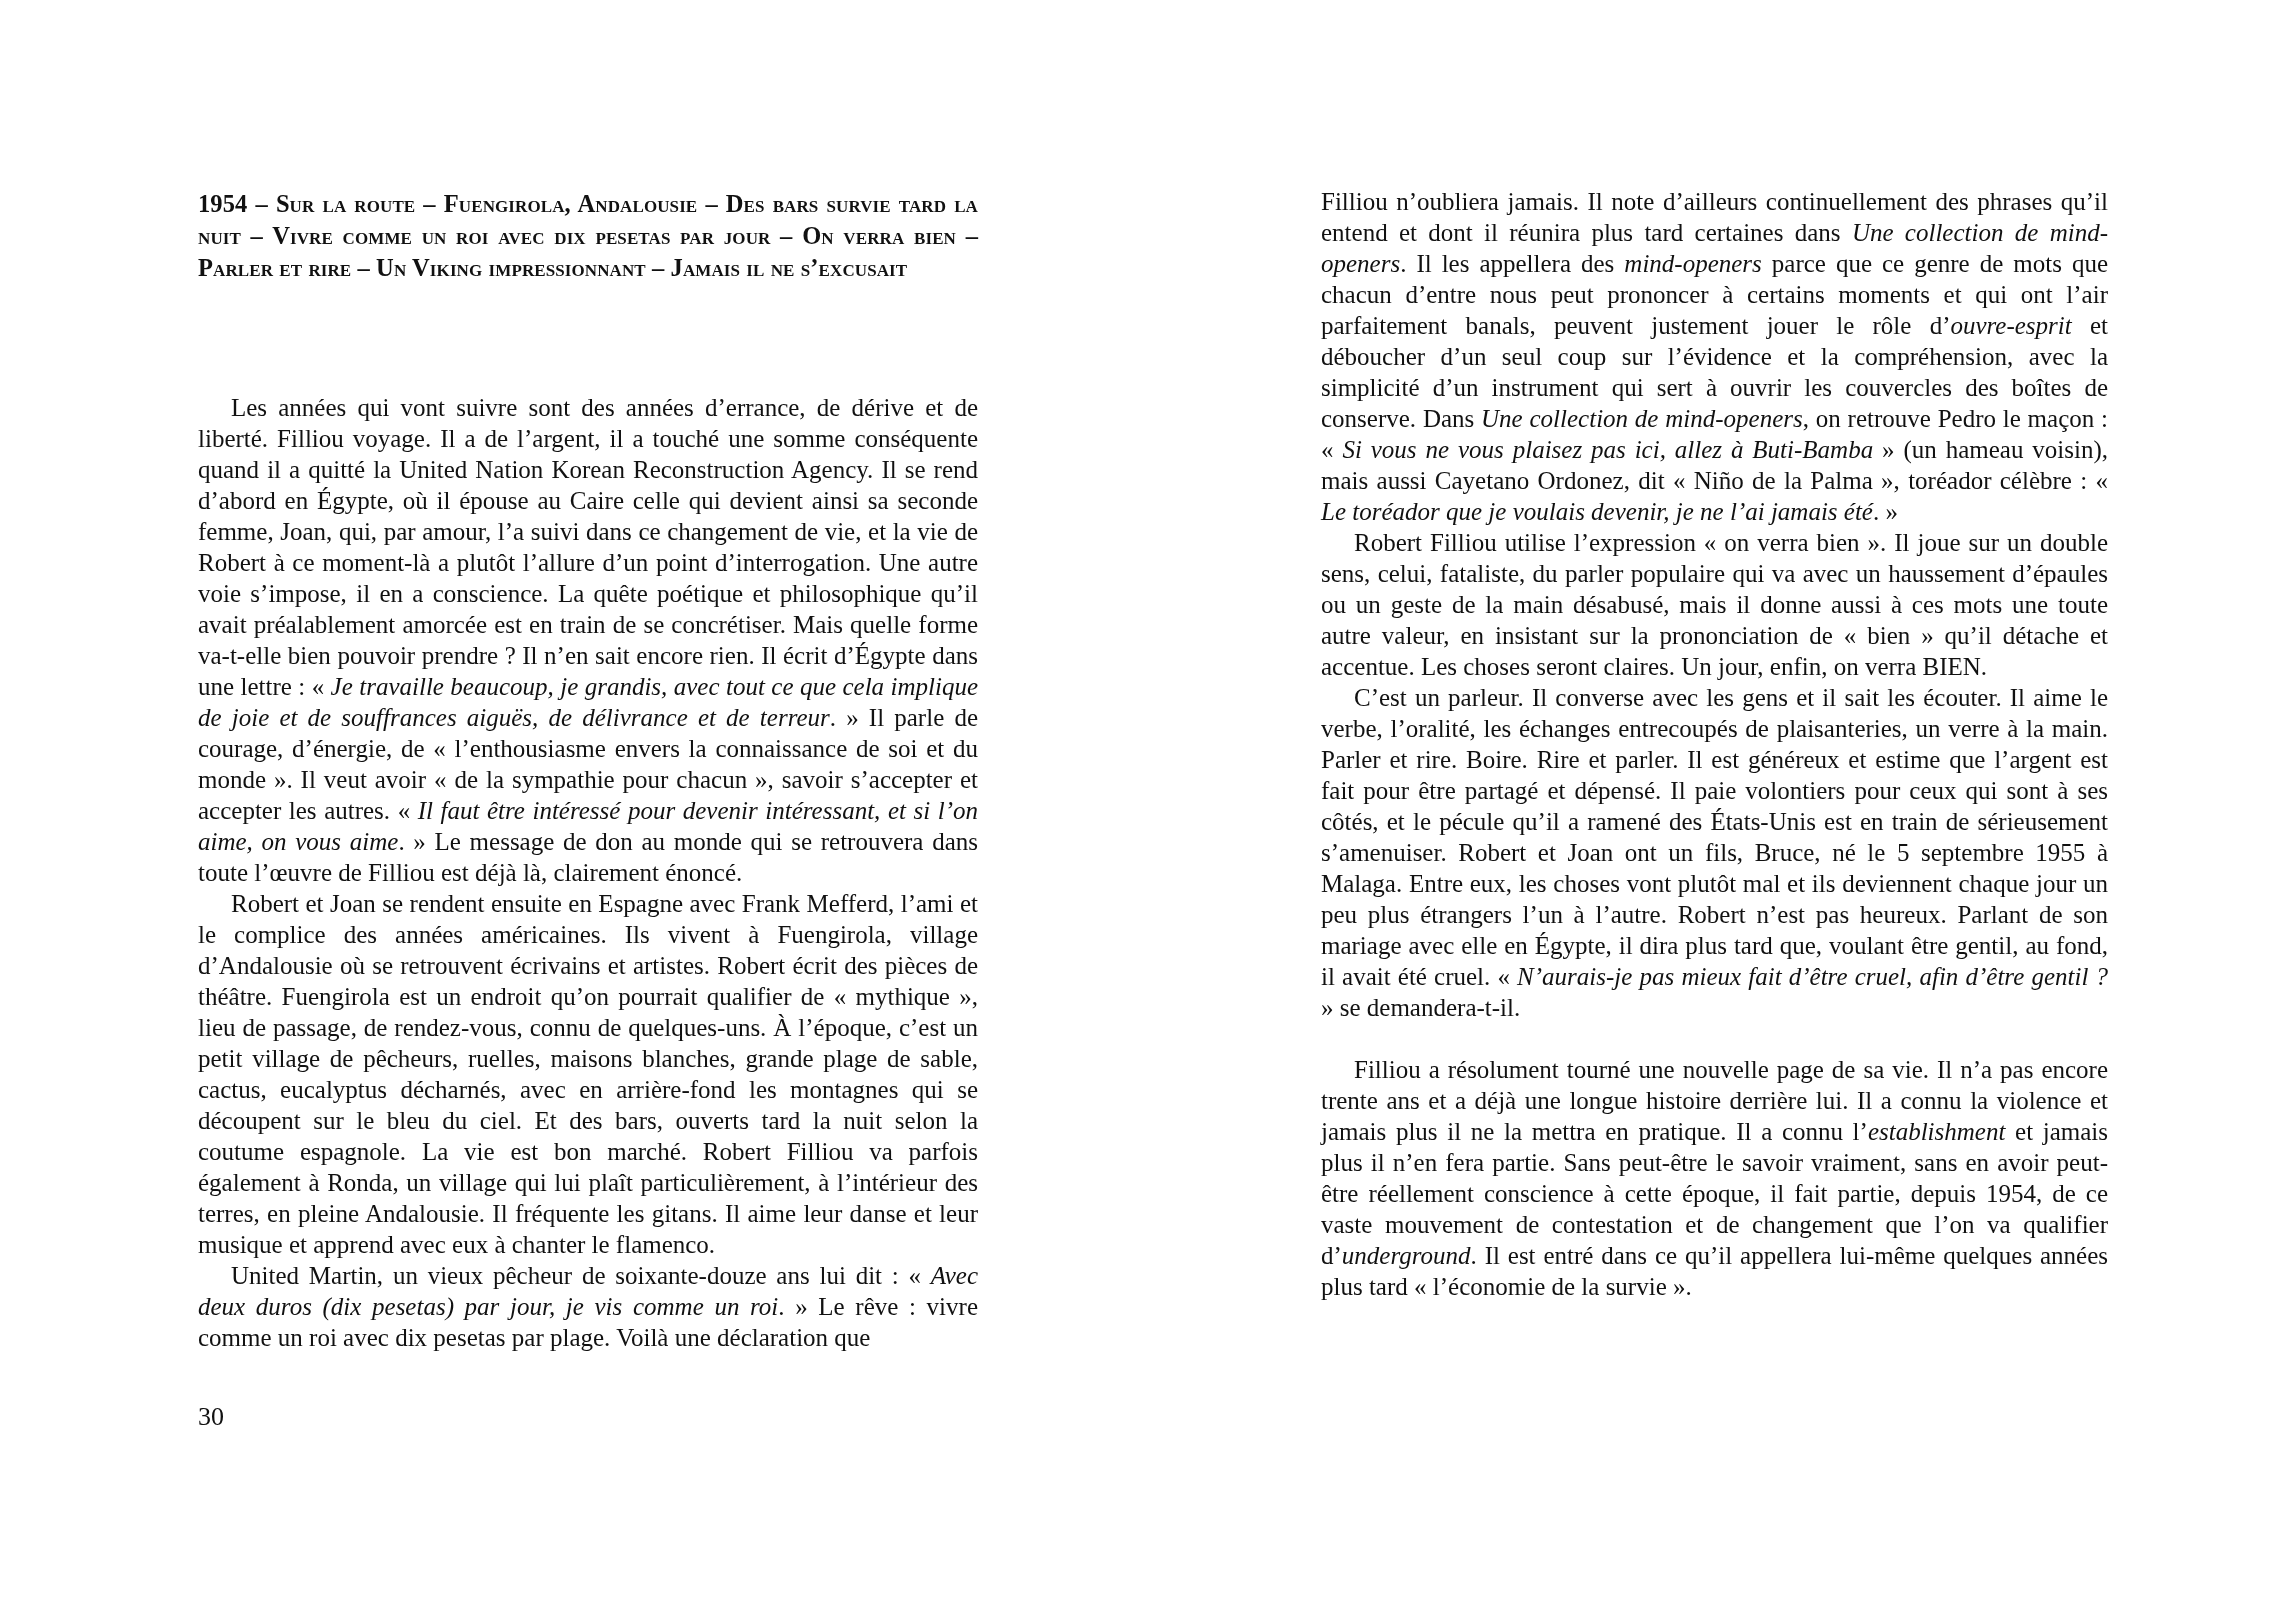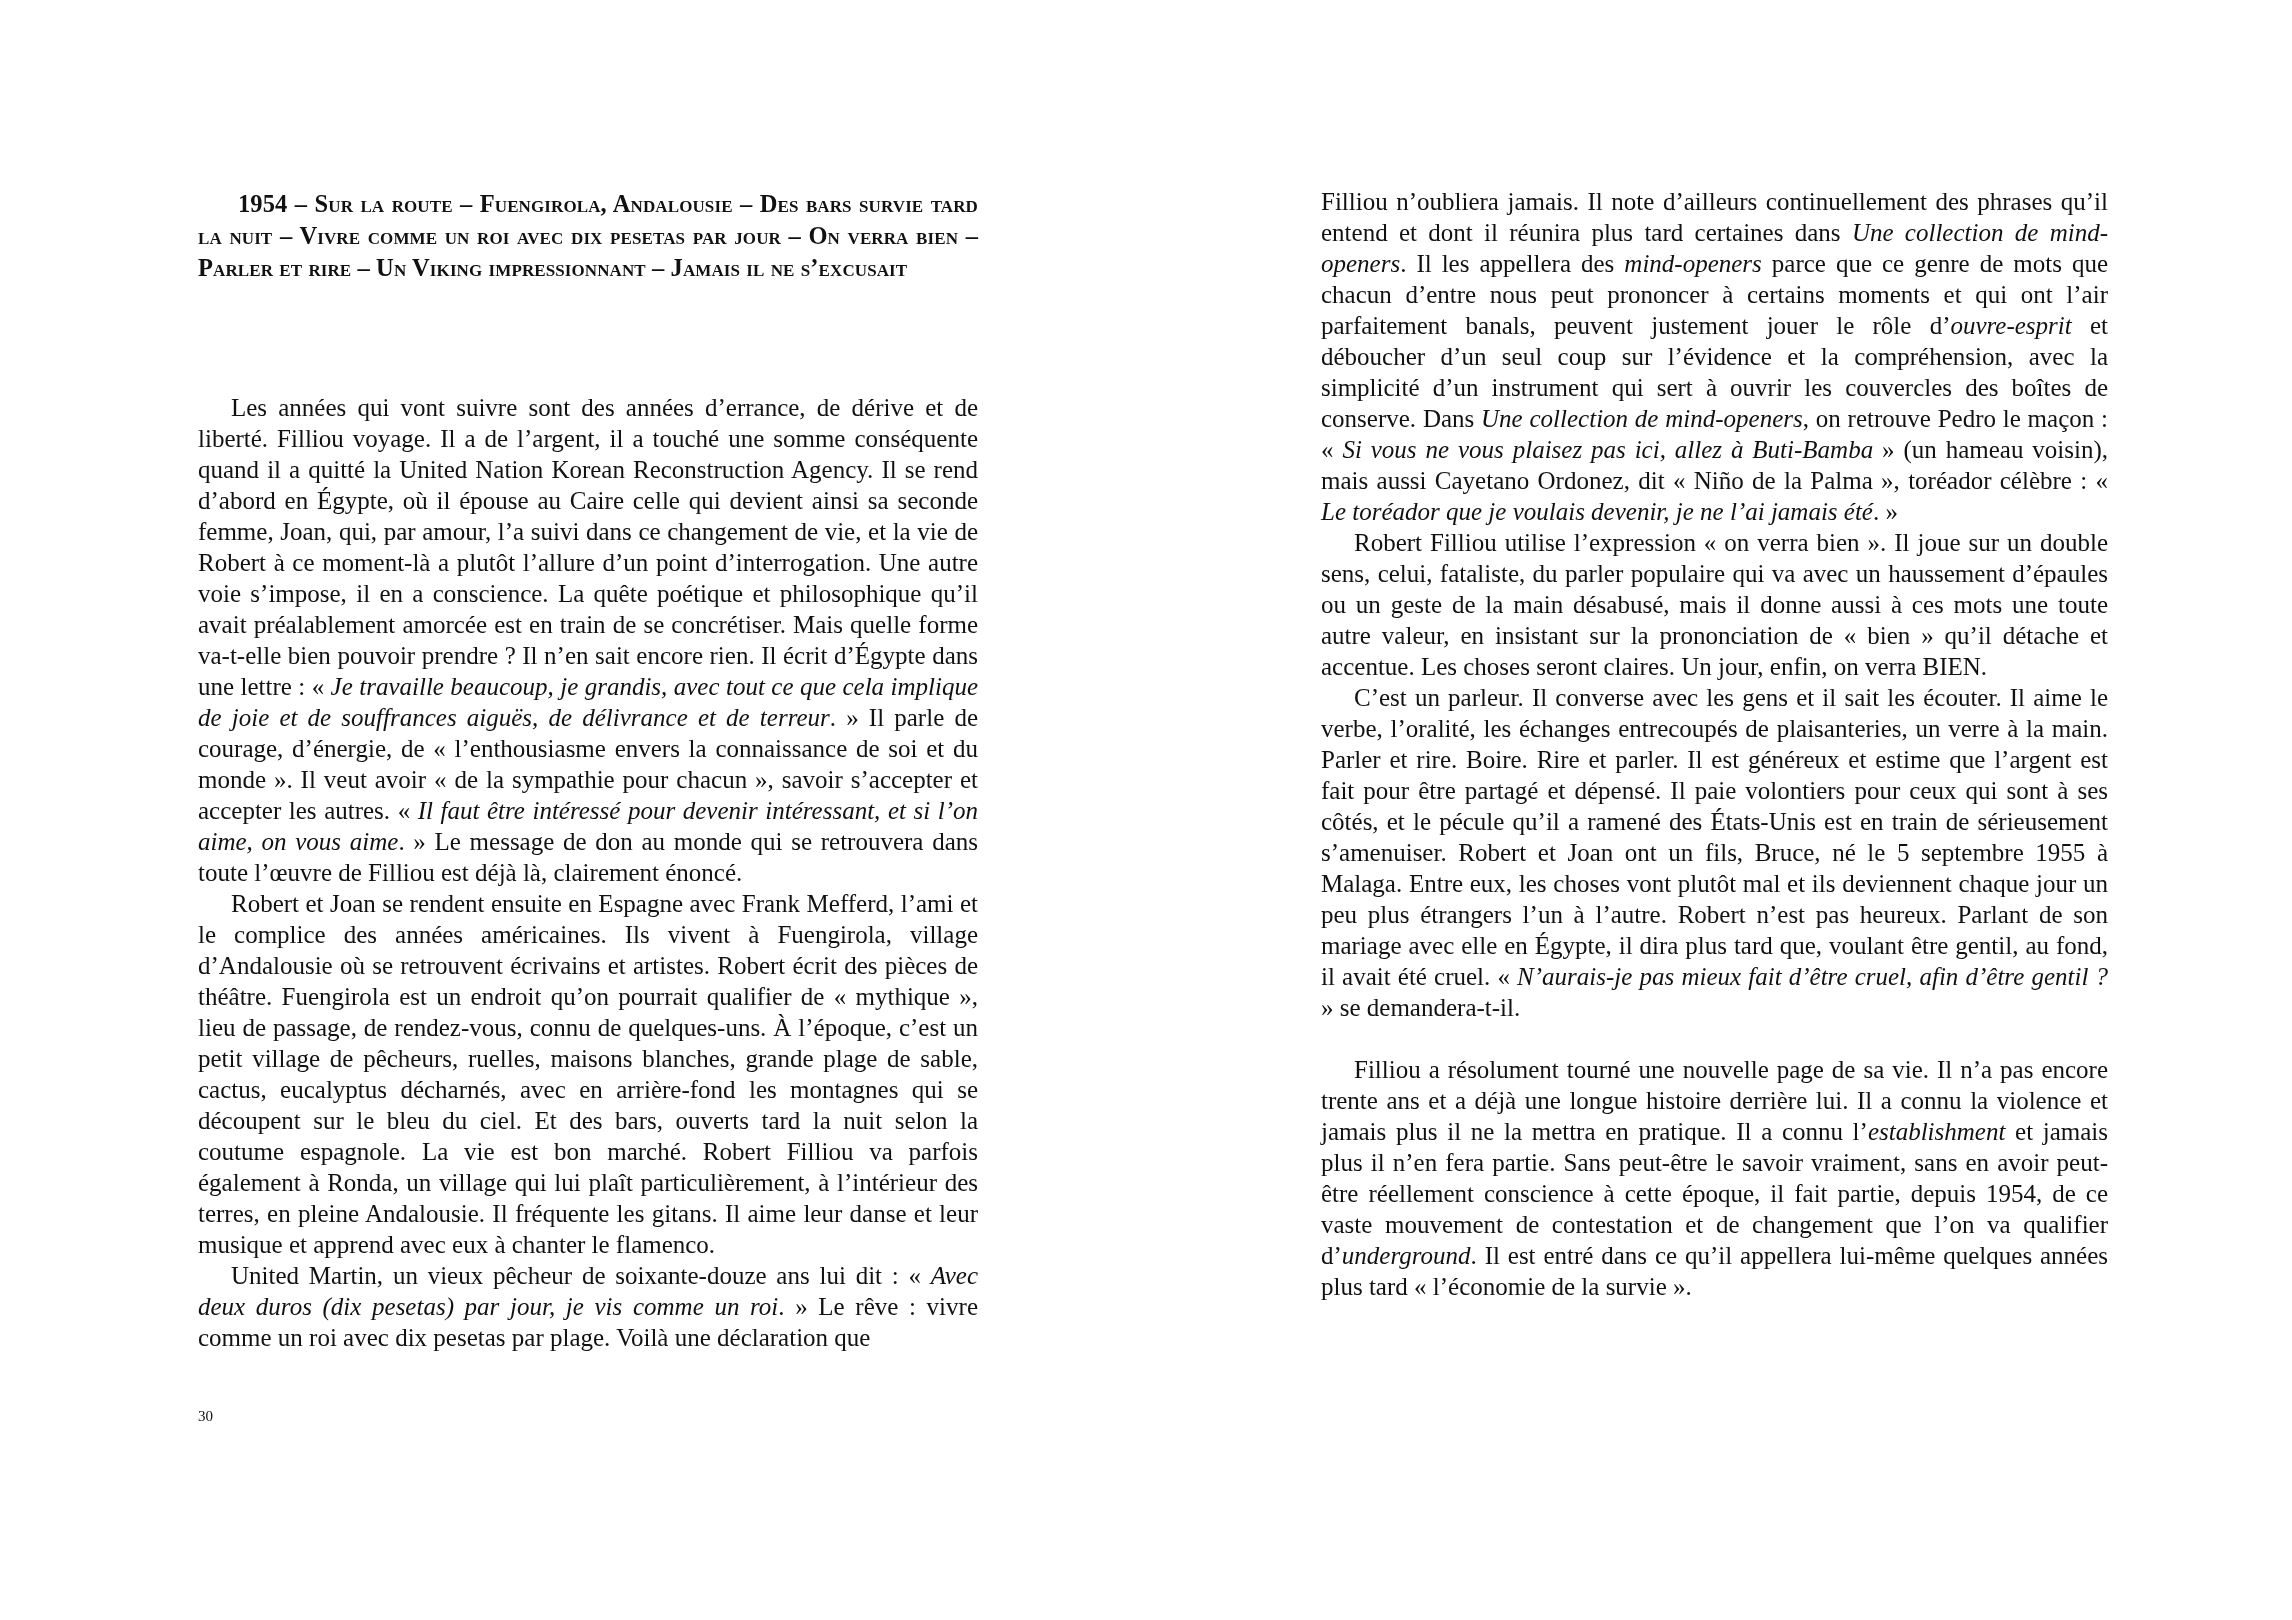--- a/index.html
+++ b/index.html
@@ -8,26 +8,26 @@
   .page { position: absolute; top: 0; height: 1620px; }
   .page-left { left: 0; width: 1147px; }
   .page-right { left: 1147px; width: 1146px; }
   .col { position: absolute; font-size: 25px; line-height: 31px; text-align: justify;
          hyphens: manual; }
   .col-left { left: 198px; width: 780px; top: 392px; }
   .col-right { left: 162px; width: 787px; top: 186px; margin-left: 12px; }
   .heading { position: absolute; left: 198px; width: 780px; top: 188px;
              font-size: 24.5px; line-height: 32px; font-weight: bold;
              font-variant: small-caps; text-align: justify; letter-spacing: 0.1px; }
-  .heading .yr { font-variant: normal; margin-left: 40px; }
+  .heading .yr { font-variant: normal; }
   p { margin: 0; text-indent: 33px; }
   p.noindent { text-indent: 0; }
   p.gap { margin-top: 31px; }
   em { font-style: italic; }
-  .pnum { position: absolute; top: 1404px; font-size: 15px; line-height: 25.5px; }
+  .pnum { position: absolute; top: 1404px; font-size: 26px; line-height: 25.5px; }
   .pnum-left { left: 198px; }
 </style>
 </head>
 <body>
 
 <div class="page page-left">
   <div class="heading">
     <span class="yr">1954</span><span> – Sur la route – Fuengirola, Andalousie – Des bars survie tard la nuit – Vivre comme un roi avec dix pesetas par jour – On verra bien – Parler et rire – Un Viking impressionnant – Jamais il ne s’excusait</span>
   </div>
   <div class="col col-left">

